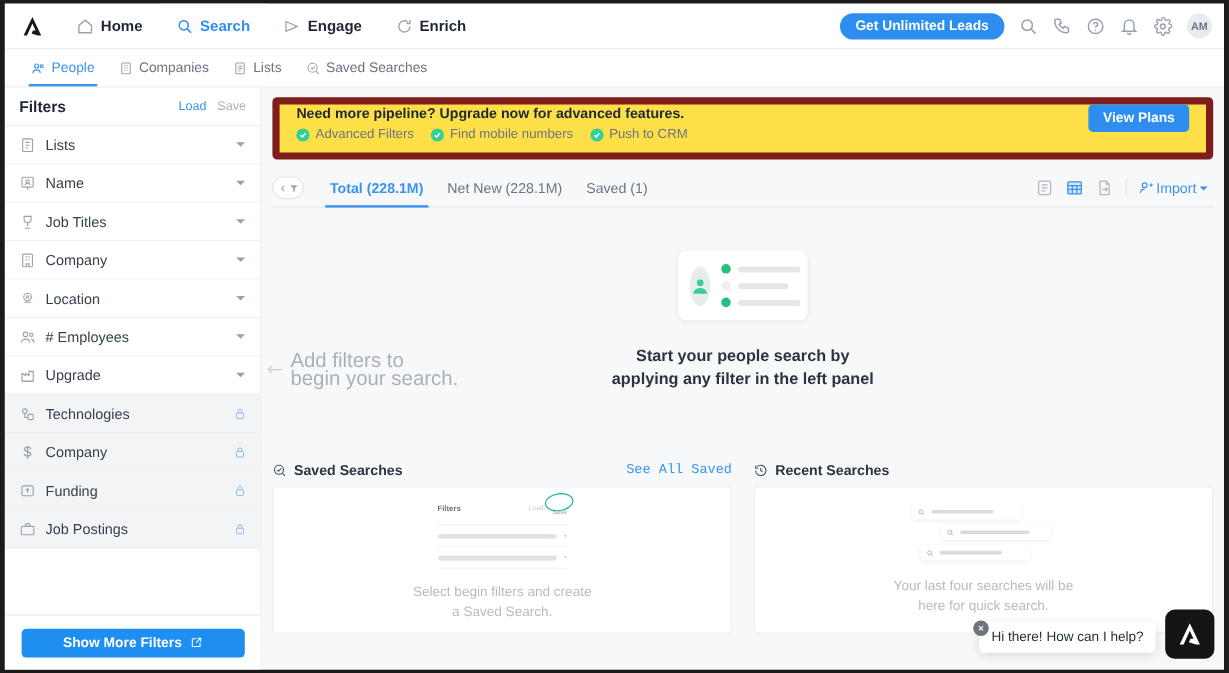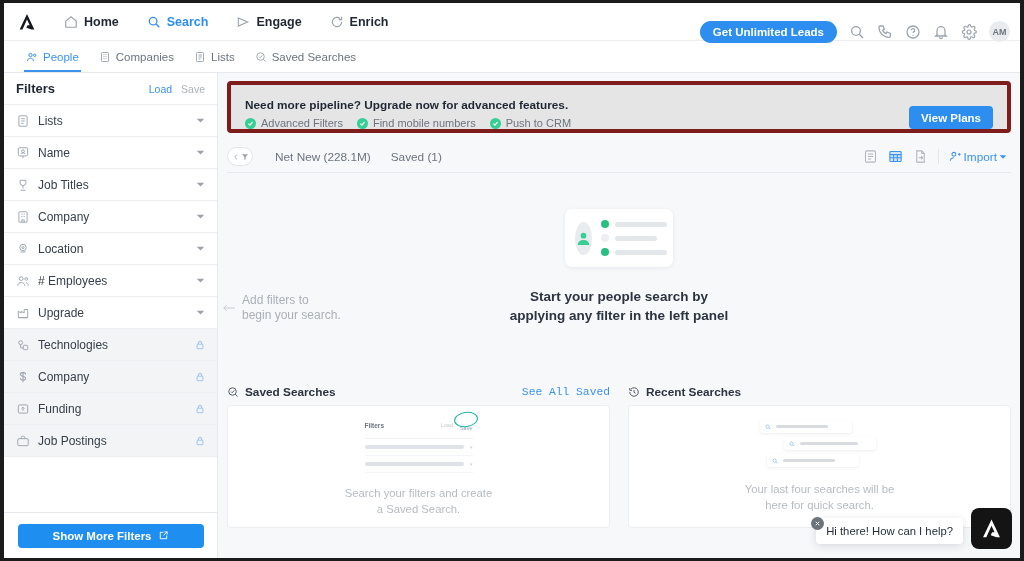--- a/index.html
+++ b/index.html
@@ -30,21 +30,21 @@
     display: flex; align-items: center; gap: 6px;
     height: 100%; padding: 0 14px;
     font-size: 12.5px; font-weight: bold; color: #1f2733;
     cursor: pointer; position: relative;
   }
   .nav-item.active { color: #2d8ef0; background: #ffffff; }
   .nav-item .ico { display: flex; width: 14px; height: 14px; }
   .nav-item .ico svg { width: 14px; height: 14px; }
 
   .topnav-right {
-    position: absolute; right: 10px; top: 10px; height: 100%;
+    position: absolute; right: 10px; top: 0; height: 100%;
     display: flex; align-items: center; gap: 12px;
   }
   .cta-pill {
     background: #2d8ef0; color: #fff; border: none;
     border-radius: 14px; height: 22px; padding: 0 13px;
     font-size: 11.5px; font-weight: bold; cursor: pointer;
     font-family: "Liberation Sans", sans-serif;
     white-space: nowrap;
   }
   .hicon { width: 16px; height: 16px; color: #9aa3ad; cursor: pointer; display: flex; }
@@ -136,23 +136,23 @@
     font-size: 11.5px; font-weight: bold; cursor: pointer;
     display: flex; align-items: center; justify-content: center; gap: 6px;
     font-family: "Liberation Sans", sans-serif;
   }
   .more-filters-btn svg { width: 11px; height: 11px; }
 
   
   .main { flex: 1; background: #f7f8fa; display: flex; flex-direction: column; position: relative; }
 
   .banner {
-    margin: 8px 9px 0 9px; background: #e5e5e5;
-    border: 4px solid #7f1d1d; border-radius: 4px;
-    height: 52px; display: flex; align-items: flex-end;
+    margin: 8px 9px 0 9px; background: #fde047;
+    border: 6px solid #7f1d1d; border-radius: 4px;
+    height: 52px; display: flex; align-items: flex-start;
     padding: 0 14px; position: relative;
   }
   .banner-l { flex: 1; }
   .banner-title { font-size: 11.8px; font-weight: bold; color: #1f2733; margin-bottom: 5px; }
   .banner-feats { display: flex; align-items: center; gap: 14px; }
   .feat { display: flex; align-items: center; gap: 5px; font-size: 11px; color: #6b7480; }
   .chk { width: 11px; height: 11px; border-radius: 50%; background: #37cf95;
          display: flex; align-items: center; justify-content: center; }
   .chk svg { width: 7px; height: 7px; }
   .view-plans {
@@ -193,21 +193,21 @@
   .import-btn svg { width: 13px; height: 13px; }
 
   
   .emptywrap { flex: 1; position: relative; }
   .hint-left {
     position: absolute; left: 4px; top: 120px;
     display: flex; align-items: center; gap: 6px;
   }
   .hint-arrow { color: #c4c9cf; width: 14px; height: 12px; display: flex; }
   .hint-arrow svg { width: 14px; height: 12px; }
-  .hint-text { font-size: 12px; color: #a9b0b8; line-height: 15px; }
+  .hint-text { font-size: 17px; color: #a9b0b8; line-height: 15px; }
 
   .empty-center {
     position: absolute; left: 0; right: 0; top: 36px;
     display: flex; flex-direction: column; align-items: center;
   }
   .card-illus {
     width: 108px; height: 58px; background: #fff; border-radius: 7px;
     display: flex; align-items: center; padding: 0 10px; gap: 9px;
     box-shadow: 0 1px 4px rgba(30,40,60,.08);
   }
@@ -658,20 +658,21 @@
 
       <div class="tabsbar">
         <div class="collapse-pill">
           <svg viewBox="0 0 24 24" fill="none" stroke="currentColor" stroke-width="2.5">
               <path d="M15 5 8 12l7 7"></path>
             </svg>
           <svg viewBox="0 0 24 24" fill="currentColor">
               <path d="M3 4h18l-7 8v7l-4 2v-9z"></path>
             </svg>
         </div>
+        <div class="tab active">Total (228.1M)</div>
         <div class="tab">Net New (228.1M)</div>
         <div class="tab">Saved (1)</div>
 
         <div class="tabs-right">
           <span class="vicon">
             <svg viewBox="0 0 24 24" fill="none" stroke="currentColor" stroke-width="1.7">
                 <rect x="4" y="3" width="16" height="18" rx="2"></rect>
                 <path d="M8 8h8M8 12h8M8 16h5"></path>
               </svg>
           </span>
@@ -775,21 +776,21 @@
                 <div class="mini-filt-row">
                   <span class="mini-bar"></span>
                   <span class="mini-chev">▾</span>
                 </div>
                 <div class="mini-filt-row">
                   <span class="mini-bar"></span>
                   <span class="mini-chev">▾</span>
                 </div>
               </div>
               <div class="card-cap">
-                <span>Search your filters and create</span><br>
+                <span>Select begin filters and create</span><br>
                 <span>a Saved Search.</span>
               </div>
             </div>
           </div>
 
           <div class="card">
             <div class="card-head">
               <span class="ico">
                 <svg viewBox="0 0 24 24" fill="none" stroke="currentColor" stroke-width="1.9">
                     <path d="M3.5 12a8.5 8.5 0 1 0 2.6-6.1"></path>

